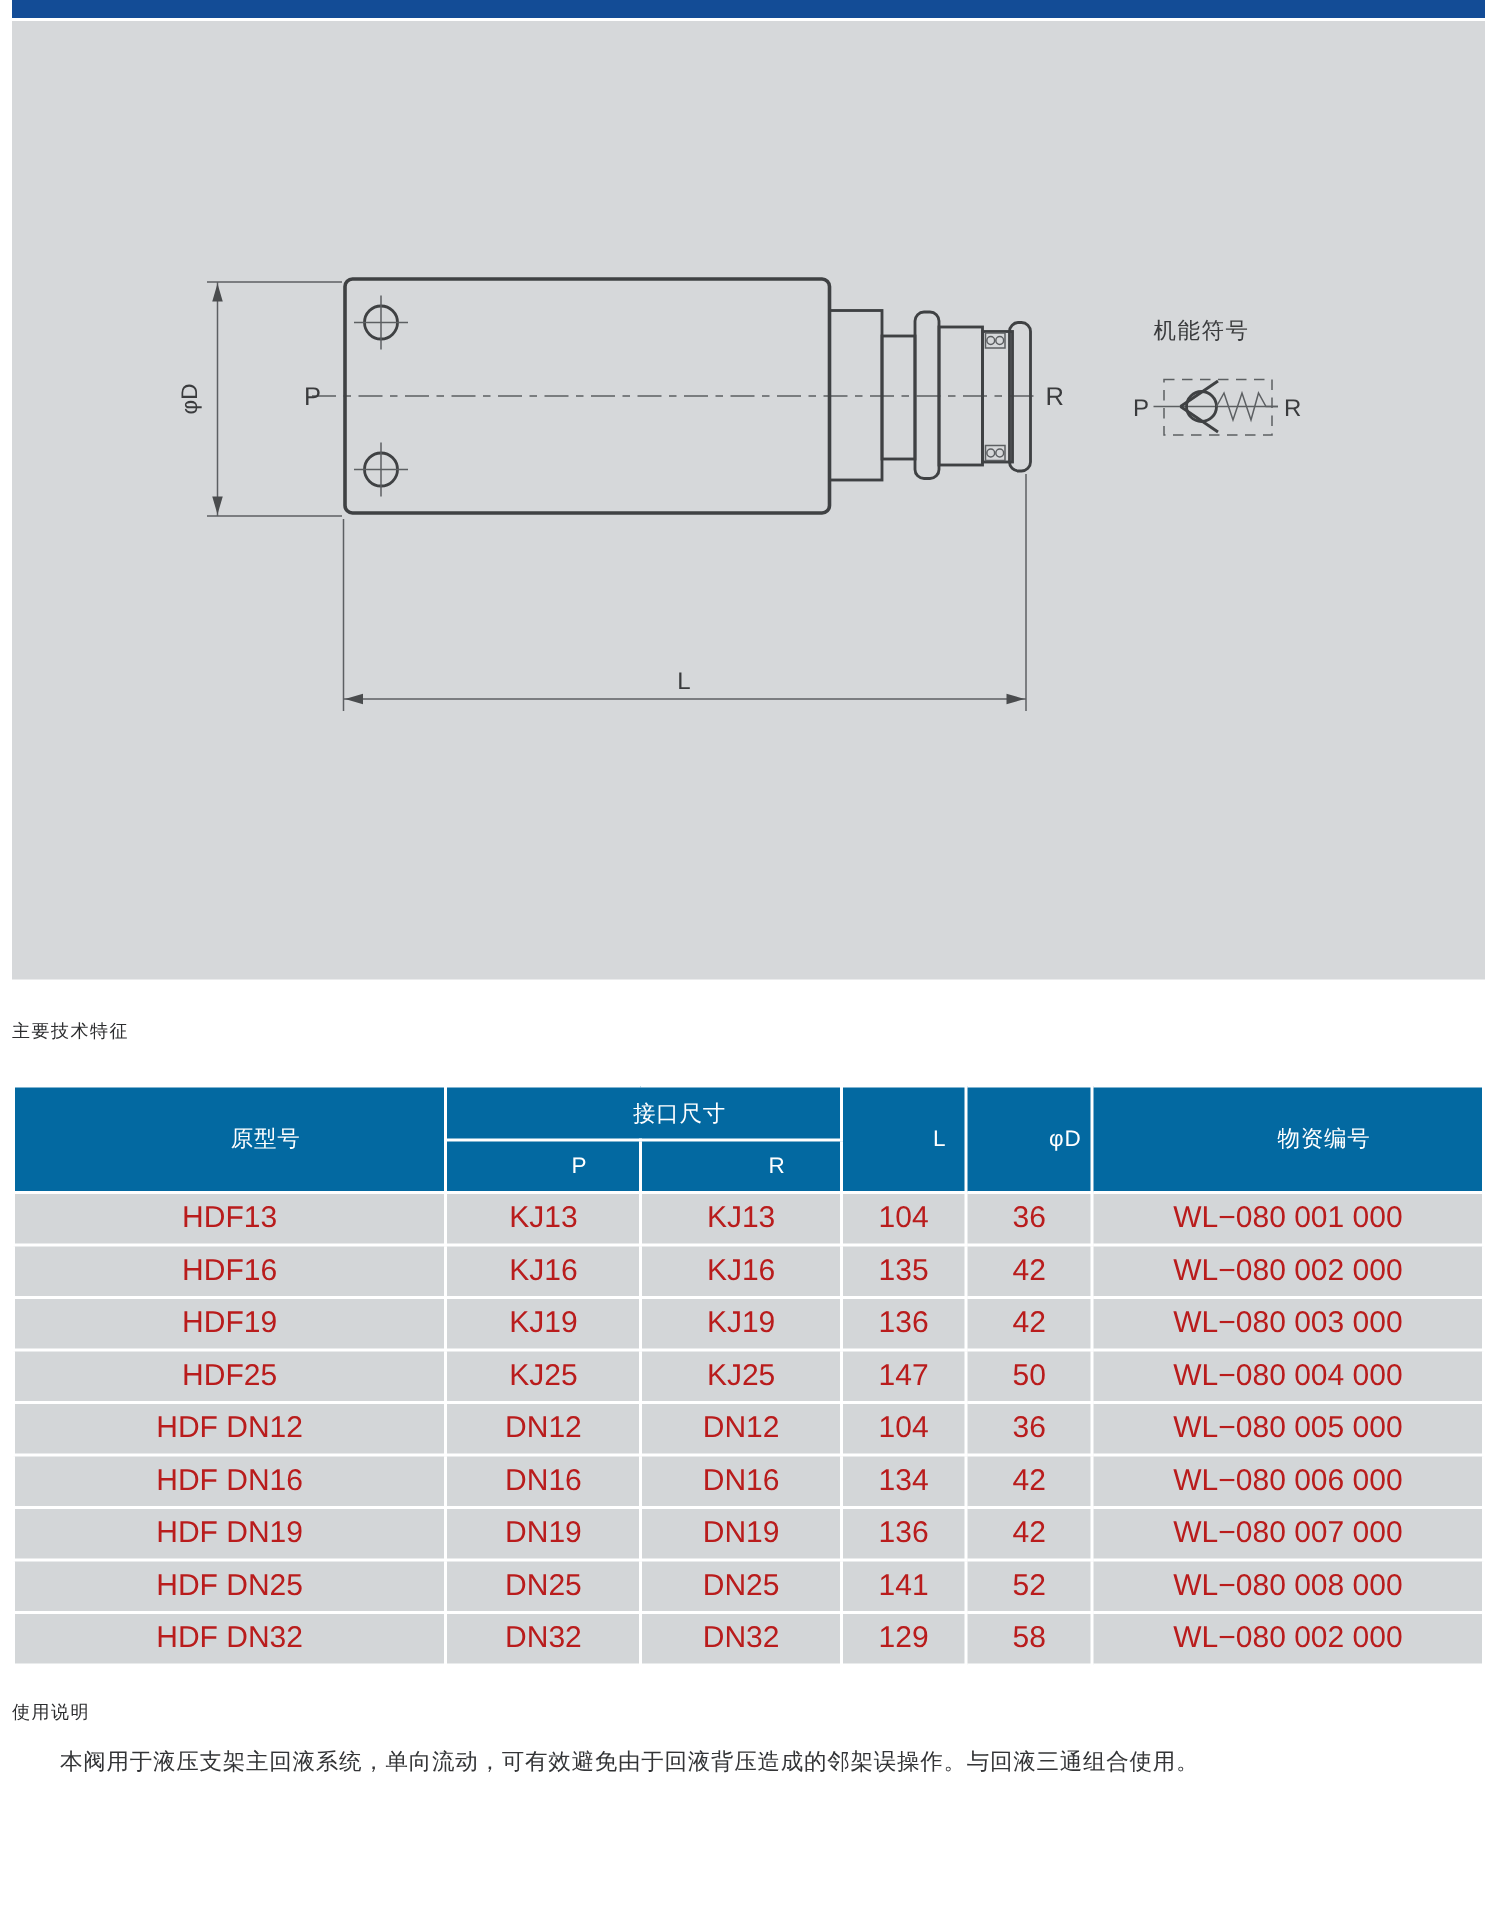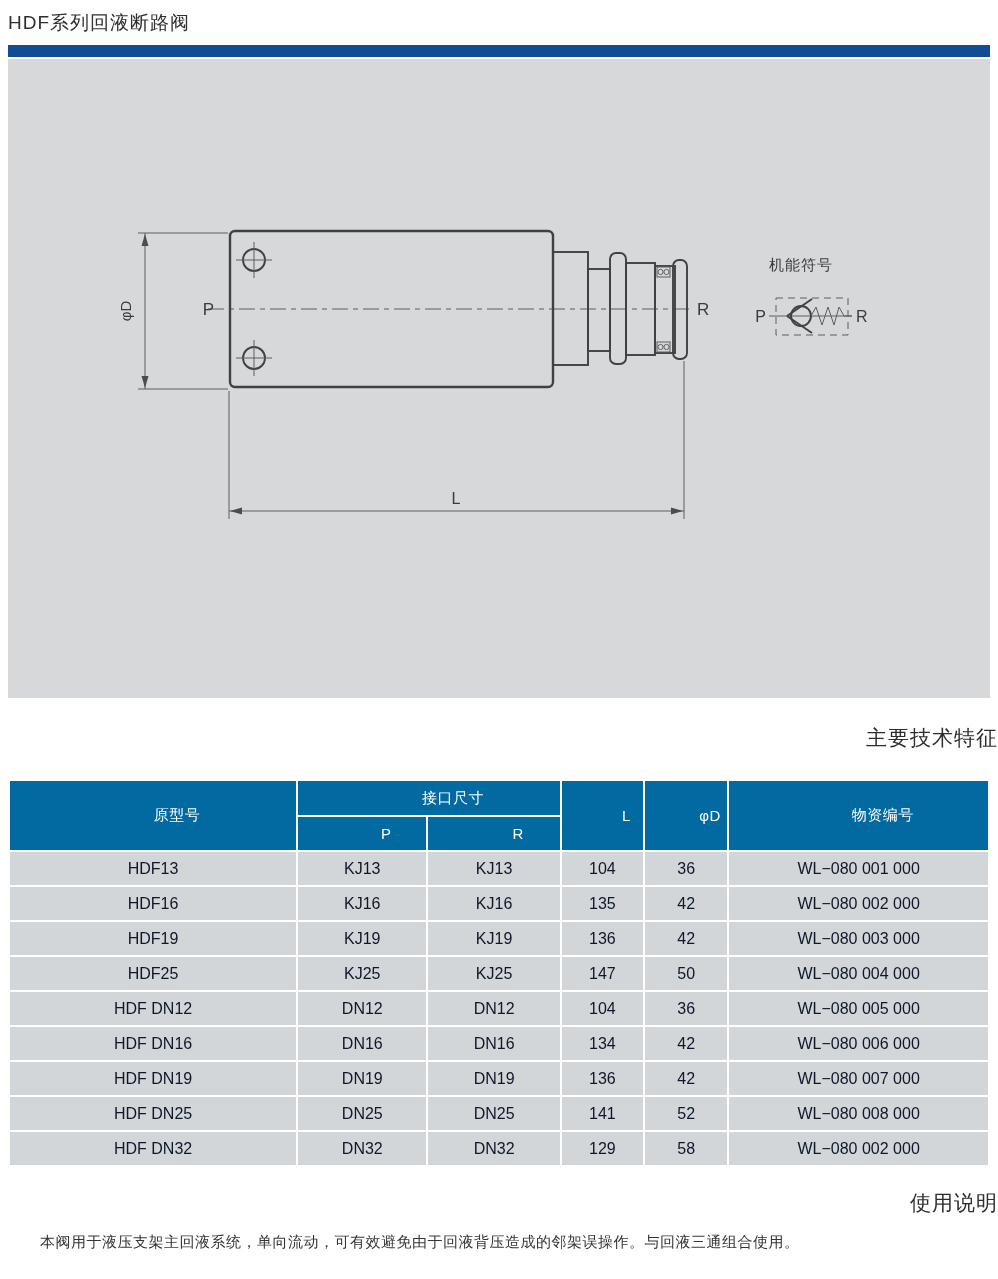--- a/index.html
+++ b/index.html
@@ -26,26 +26,25 @@
   }
   .drawing-panel {
     margin: 2px 8px 0 8px;
     height: 639px;
     background: #d6d8da;
     position: relative;
   }
   .drawing-panel svg { display: block; width: 100%; height: 100%; }
 
   .section-heading {
-    font-size: 21px;
+    font-size: 12px;
     font-weight: 500;
     letter-spacing: 1px;
     color: #2c2d2f;
     margin: 26px 0 0 8px;
-    text-align: right;
   }
   .specs-heading { margin-bottom: 27px; }
 
   table.spec-table {
     width: 982px;
     margin: 0 8px;
     border-collapse: collapse;
     table-layout: fixed;
   }
   .spec-table th, .spec-table td {
@@ -58,22 +57,22 @@
     background: #0369a1;
     color: #ffffff;
     font-size: 15px;
     letter-spacing: 0.5px;
     padding-left: 48px;
   }
   .spec-table thead tr.tier1 th { height: 36px; }
   .spec-table thead tr.tier2 th { height: 35px; }
   .spec-table tbody td {
     background: #d3d6d8;
-    color: #0f172a;
-    font-size: 16px;
+    color: #b91c1c;
+    font-size: 20px;
     height: 35px;
     margin-top: 44px;
   }
   col.c-model    { width: 29.4%; }
   col.c-p        { width: 13.3%; }
   col.c-r        { width: 13.6%; }
   col.c-l        { width: 8.5%;  }
   col.c-d        { width: 8.6%;  }
   col.c-code     { width: 26.6%; }
 
@@ -92,21 +91,20 @@
   .stroke-med   { stroke: #3f4143; stroke-width: 1.9; fill: none; }
   .stroke-thin  { stroke: #5c5f62; stroke-width: 1;   fill: none; }
   .arrow        { fill: #4a4c4e; stroke: none; }
   .draw-text    { fill: #3a3b3d; font-family: "Liberation Sans","DejaVu Sans",sans-serif; }
 </style>
 </head>
 <body>
 
 <div class="page">
 
-  <h1 class="page-title">HDF系列回液断路阀</h1>
 
   <div class="accent-bar"></div>
 
   <div class="drawing-panel">
     <svg viewBox="8 53 982 639" preserveAspectRatio="xMidYMid meet">
 
       <line x1="208" y1="303" x2="692" y2="303" class="stroke-thin" stroke-dasharray="16 5 5 5"></line>
 
       <rect x="230" y="225" width="323" height="156" rx="5" class="stroke-heavy"></rect>
 

